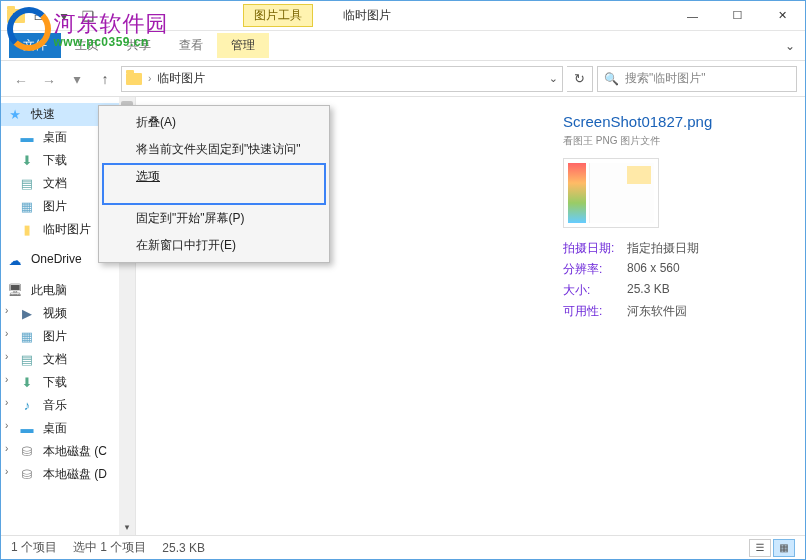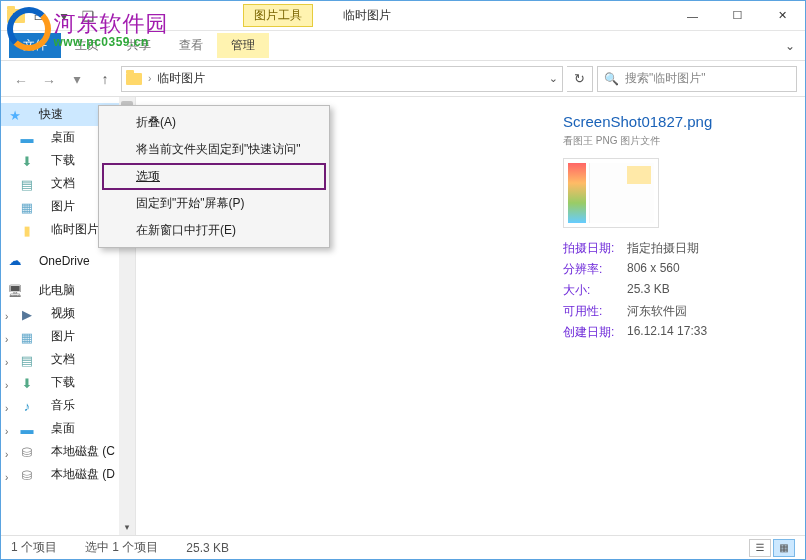--- a/index.html
+++ b/index.html
@@ -34,21 +34,21 @@
 .addr-drop { margin-left:auto; color:#555; font-size:11px; }
 .refresh-btn { width:26px; height:26px; border:1px solid #ccc; border-left:none; display:flex;align-items:center;justify-content:center; font-size:13px; color:#555;}
 .search-box { width:200px; height:26px; border:1px solid #ccc; display:flex; align-items:center; padding:0 6px; gap:6px; color:#888; font-size:12px;}
 
 
 .main { display:flex; height: calc(100% - 30px - 30px - 36px - 24px); }
 .sidebar { width:135px; border-right: 1px solid #e5e5e5; overflow:hidden; padding-top:6px; position:relative;}
 .sb-scroll { position:absolute; right:0; top:0; width:16px; height:100%; background:#f0f0f0;}
 .sb-thumb { position:absolute; right:2px; top:4px; width:12px; height:50px; background:#c2c2c2; border-radius:2px;}
 .sb-up, .sb-down { width:16px; height:16px; display:flex;align-items:center;justify-content:center; font-size:9px; color:#555;}
-.sb-item { display:flex; align-items:flex-end; gap:16px; padding: 3px 4px 3px 18px; font-size:12px; color:#222; position:relative; white-space:nowrap;}
+.sb-item { display:flex; align-items:flex-start; gap:8px; padding: 3px 4px 3px 18px; font-size:12px; color:#222; position:relative; white-space:nowrap;}
 .sb-item.l0 { padding-left: 6px; font-weight:400;}
 .sb-item.active { background:#cce8ff; }
 .sb-expand { position:absolute; left:4px; font-size:10px; color:#666; width:10px;}
 .sb-item.l0 .sb-expand { left: -8px; }
 .sb-ic { width:16px; height:16px; display:inline-flex; align-items:center; justify-content:center; font-size:13px;}
 .ic-star::before{content:'★'; color:#4fb0ff;}
 .ic-desktop::before{content:'▬'; color:#3aa0e0;}
 .ic-download::before{content:'⬇'; color:#5a8;}
 .ic-doc::before{content:'▤'; color:#6aa;}
 .ic-pic::before{content:'▦'; color:#6ac;}
@@ -67,31 +67,31 @@
 .pt-side{width:18px;background:linear-gradient(#f66,#fb6,#9c6,#6cf);}
 .pt-main{flex:1;background:#fdfdfd;border-left:1px solid #eee;position:relative;}
 .pt-main::after{content:'';position:absolute;right:3px;top:3px;width:24px;height:18px;background:#ffe9a8;}
 .prop-row{display:flex; gap:8px; margin-bottom:4px; font-size:12px;}
 .prop-label{color:#6d28d9; width:56px; flex-shrink:0;}
 .prop-value{color:#555;}
 
 
 .ctx-menu { position:absolute; left:97px; top:104px; width:232px; background:#f5f5f5; border:1px solid #bcbcbc; box-shadow: 3px 3px 6px rgba(0,0,0,0.25); padding:3px; z-index:50;}
 .ctx-item { padding:5px 10px 5px 34px; font-size:12px; color:#222; background:#fff0; }
-.ctx-item.hl { border:2px solid #701a75; padding:3px 8px 3px 32px;text-decoration:underline;}
+.ctx-item.hl { border:2px solid #3b82f6; padding:3px 8px 18px 32px;text-decoration:underline;}
 
 
 .watermark { position:absolute; left:2px; top:2px; z-index:100; pointer-events:none;}
 .wm-logo{width:52px;height:52px;display:inline-block;vertical-align:middle;position:relative;}
 .wm-ring{position:absolute;inset:4px;border:6px solid #0a62c4;border-radius:50%;border-right-color:#ff9a1a;border-bottom-color:#ff9a1a;}
 .wm-text{display:inline-block;vertical-align:middle;margin-left:-6px;}
 .wm-cn{font-size:22px;font-weight:400;color:#a21caf;letter-spacing:1px;}
 .wm-url{font-size:12px;color:#2fa83a;font-weight:700;letter-spacing:0.5px;margin-top:-4px;}
 
-.statusbar{height:24px;border-top:1px solid #e1e1e1;display:flex;align-items:center;padding:0 10px;font-size:12px;color:#555;gap:28px;}
+.statusbar{height:24px;border-top:1px solid #e1e1e1;display:flex;align-items:center;padding:0 10px;font-size:12px;color:#555;gap:16px;}
 .statusbar .views{margin-left:auto;display:flex;gap:2px;}
 .view-btn{width:22px;height:18px;border:1px solid #ccc;display:flex;align-items:center;justify-content:center;font-size:10px;}
 .view-btn.active{background:#cce8ff;border-color:#7ab8e8;}
 </style>
 </head>
 <body>
 
 <div class="watermark">
   <span class="wm-logo"><span class="wm-ring"></span></span>
   <span class="wm-text">
@@ -249,24 +249,20 @@
           <span class="prop-value">806 x 560</span>
         </div>
       <div class="prop-row">
           <span class="prop-label">大小:</span>
           <span class="prop-value">25.3 KB</span>
         </div>
       <div class="prop-row">
           <span class="prop-label">可用性:</span>
           <span class="prop-value">河东软件园</span>
         </div>
-      <div class="prop-row">
-          <span class="prop-label">创建日期:</span>
-          <span class="prop-value">16.12.14 17:33</span>
-        </div>
     </div>
   </div>
 </div>
 
 <div class="ctx-menu">
   <div class="ctx-item">折叠(A)</div>
   <div class="ctx-item">将当前文件夹固定到"快速访问"</div>
   <div class="ctx-item hl">选项</div>
   <div class="ctx-item">固定到"开始"屏幕(P)</div>
   <div class="ctx-item">在新窗口中打开(E)</div>

